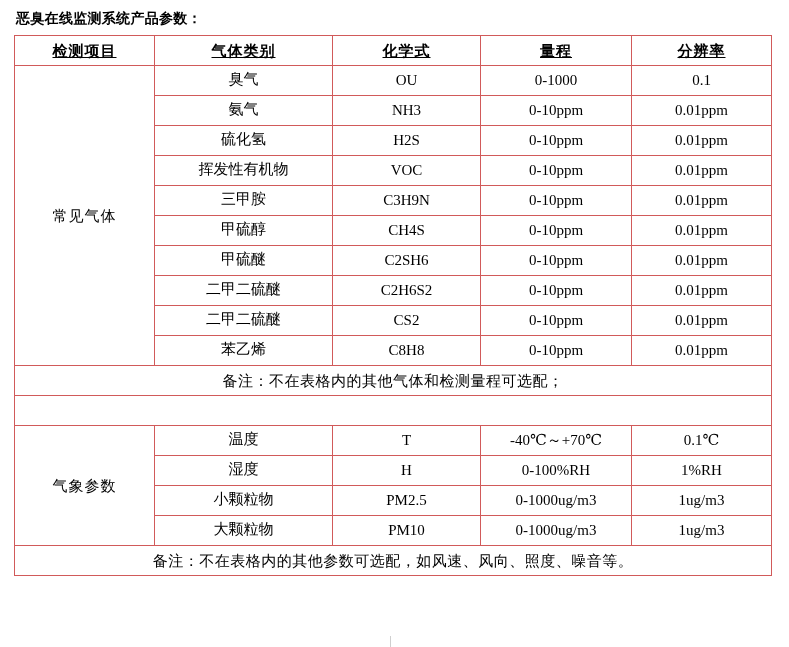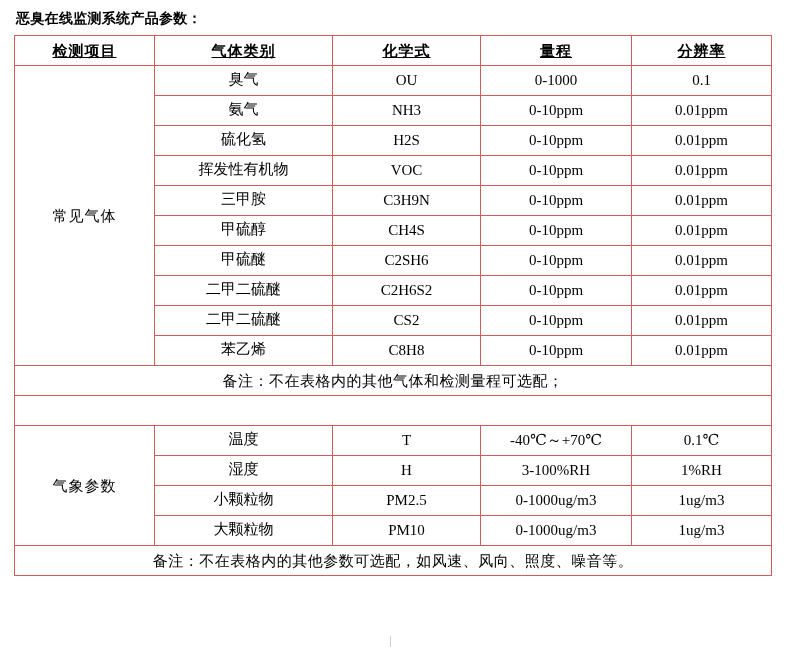--- a/index.html
+++ b/index.html
@@ -196,21 +196,21 @@
       <tr>
         <td class="group" rowspan="4">气象参数</td>
         <td class="cn">温度</td>
         <td class="en">T</td>
         <td class="en">-40℃～+70℃</td>
         <td class="en">0.1℃</td>
       </tr>
       <tr>
         <td class="cn">湿度</td>
         <td class="en">H</td>
-        <td class="en">3-100%RH</td>
+        <td class="en">0-100%RH</td>
         <td class="en">1%RH</td>
       </tr>
       <tr>
         <td class="cn">小颗粒物</td>
         <td class="en">PM2.5</td>
         <td class="en">0-1000ug/m3</td>
         <td class="en">1ug/m3</td>
       </tr>
       <tr>
         <td class="cn">大颗粒物</td>

